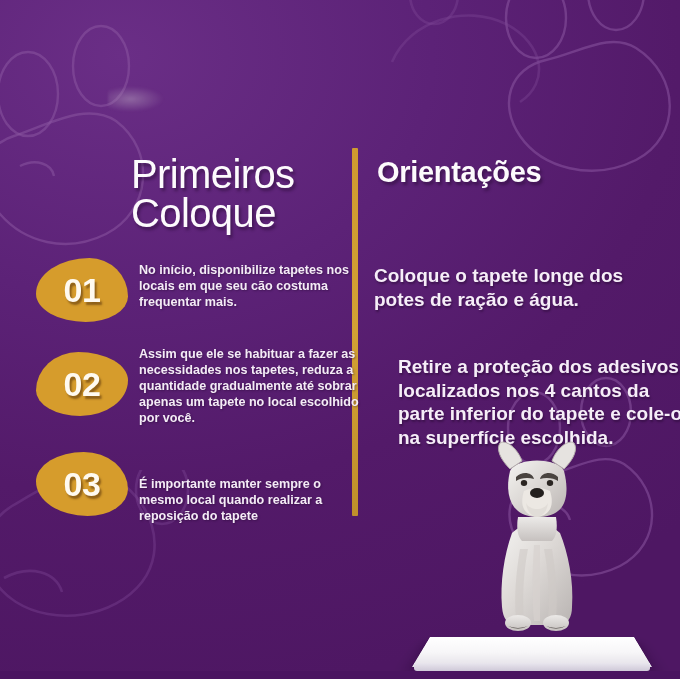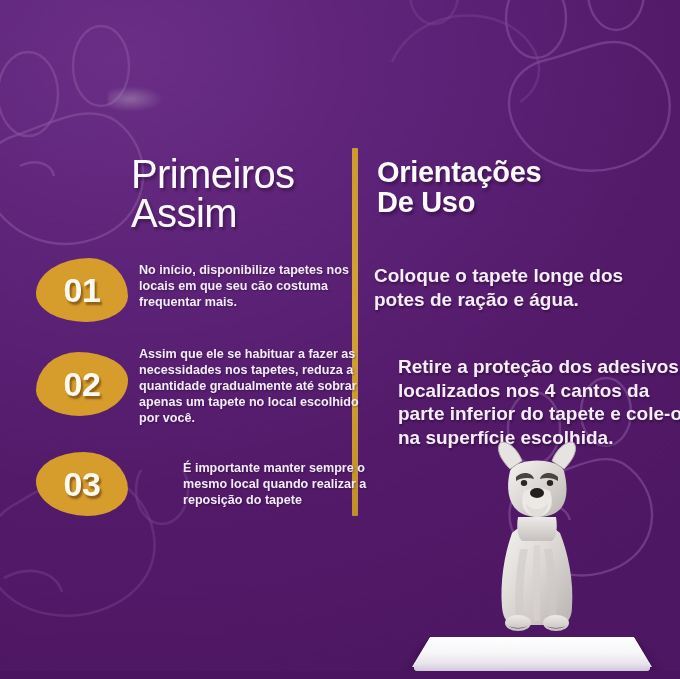--- a/index.html
+++ b/index.html
@@ -69,21 +69,21 @@
     position:absolute; left:103px; top:2px; width:222px;
     color:#f4ecf6; font-size:12.6px; font-weight:700; line-height:1.28;
     text-shadow:1px 1px 2px rgba(30,6,40,.4);
   }
 
   .s1{ left:36px; top:258px; }
   .s2{ left:36px; top:352px; }
   .s3{ left:36px; top:452px; }
   .s1 .step-txt{ top:4px; }
   .s2 .step-txt{ top:-6px; }
-  .s3 .step-txt{ top:8px;margin-left:44px; }
+  .s3 .step-txt{ top:24px; }
 
   
   .p-right{
     position:absolute; left:374px; width:300px;
     color:#f6eef8; font-size:19px; font-weight:700; line-height:1.24;
     text-shadow:1px 2px 2px rgba(30,6,40,.45);
   }
   .p1{ top:264px; }
   .p2{ top:355px;margin-left:24px; }
 
@@ -151,26 +151,25 @@
       <ellipse class="paw-stroke-soft" cx="54" cy="28" rx="24" ry="30"></ellipse>
     </svg>
 
     <div class="smudge"></div>
   </div>
 
   <div class="divider"></div>
 
   <div class="h-left">
     <div>Primeiros</div>
-    <div>Assim</div>
+    <div>Coloque</div>
   </div>
 
   <div class="h-right">
     <div>Orientações</div>
-    <div>De Uso</div>
   </div>
 
   <div class="step s1">
     <div class="badge b1">01</div>
     <div class="step-txt">No início, disponibilize tapetes nos locais em que seu cão costuma frequentar mais.</div>
   </div>
 
   <div class="step s2">
     <div class="badge b2">02</div>
     <div class="step-txt">Assim que ele se habituar a fazer as necessidades nos tapetes, reduza a quantidade gradualmente até sobrar apenas um tapete no local escolhido por você.</div>

